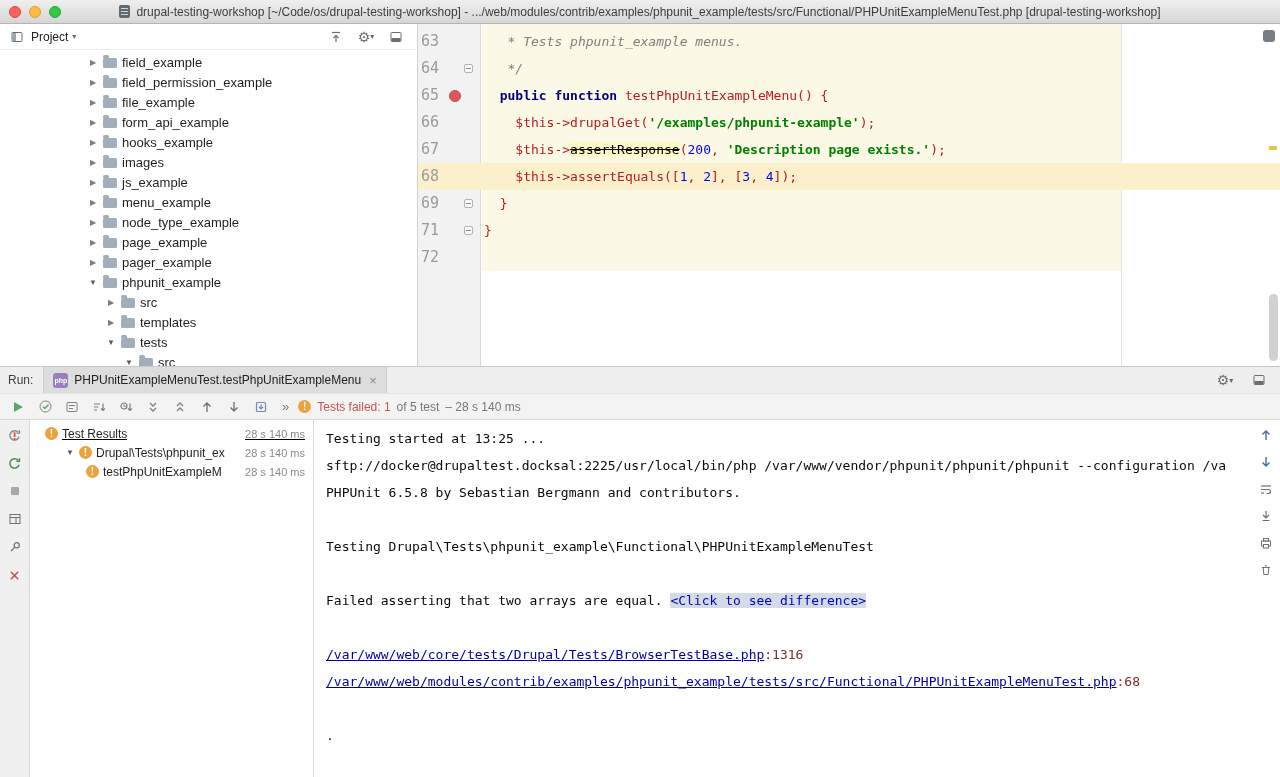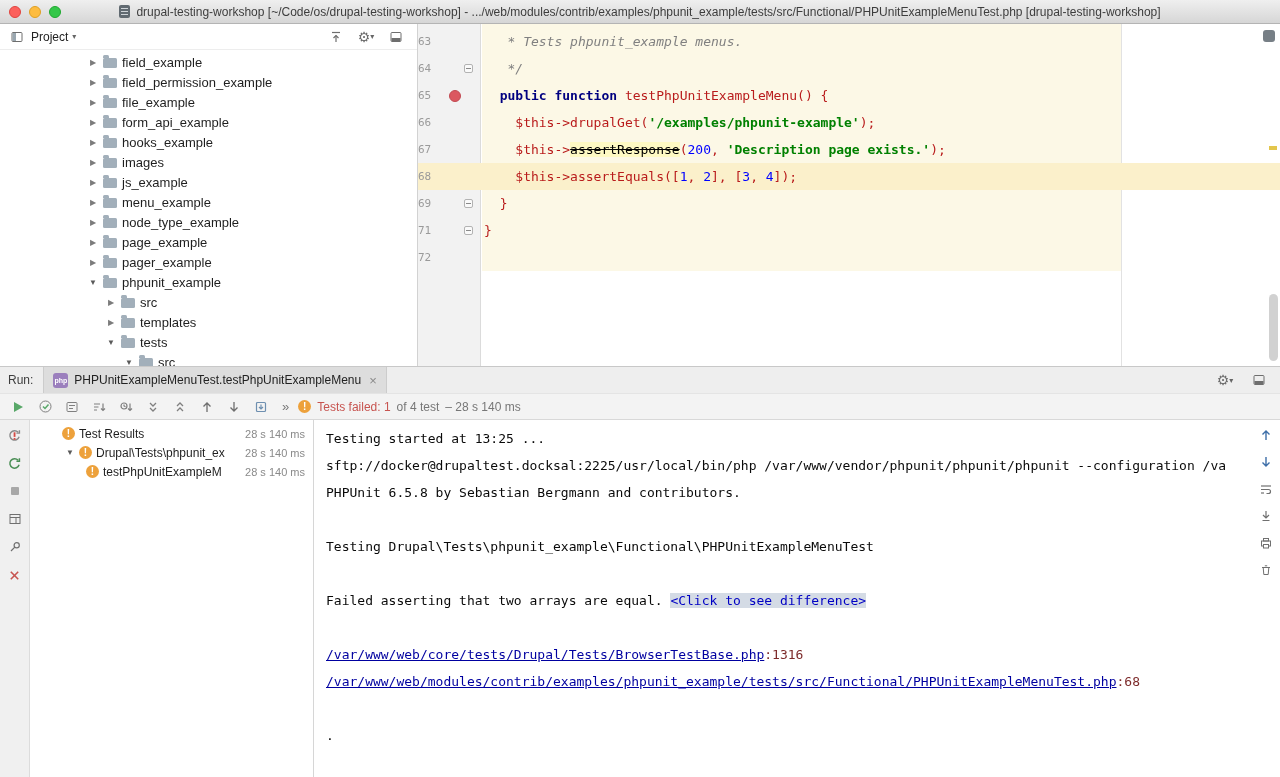--- a/index.html
+++ b/index.html
@@ -36,21 +36,21 @@
   .folder::before{content:"";position:absolute;top:-3px;left:0;width:6px;height:3px;background:#A2AFBA;border-radius:1.5px 1.5px 0 0}
 
   
   .editor{flex:1;position:relative;background:#fff;overflow:hidden}
   .ed-gutter-bg{position:absolute;left:0;top:0;bottom:0;width:63px;background:#F2F2F2;border-right:1px solid #DBDBDB;z-index:0}
   .ed-scope{position:absolute;left:64px;top:0;width:639px;height:247px;background:#FCF8E6;z-index:1}
   .ed-guide{position:absolute;left:703px;top:0;bottom:0;width:1px;background:#E2E2E2;z-index:2}
   .ed-lines{position:absolute;left:0;top:4px;right:0;z-index:3}
   .ed-row{height:27px;position:relative;font-family:"DejaVu Sans Mono",monospace;font-size:13px;line-height:27px;white-space:pre}
   .ed-row.hl{background:#FBF0CB}
-  .ed-num{position:absolute;left:0;width:24px;text-align:left;color:#9A9A9A;font-size:11px}
+  .ed-num{position:absolute;left:0;width:24px;text-align:center;color:#9A9A9A;font-size:15px}
   .gut-run{position:absolute;left:31px;top:8px;width:12px;height:12px;border-radius:50%;background:#DB5860;border:1px solid #C24A52}
   .gut-fold{position:absolute;left:46px;top:9px;width:9px;height:9px;border:1px solid #b3b3b3;background:#fafafa;border-radius:2px}
   .gut-fold::after{content:"";position:absolute;left:1px;right:1px;top:3px;height:1px;background:#8a8a8a}
   .ed-code{position:absolute;left:65px;right:0;padding-left:1px}
   .c-plain{color:#b91c1c}
   .c-comment{color:#808080;font-style:italic}
   .c-kw{color:#000080;font-weight:bold}
   .c-str{color:#008000;font-weight:bold}
   .c-num{color:#0000FF}
   .c-dep{color:#000;text-decoration:line-through;background:#fef9c3}
@@ -325,21 +325,21 @@
       <span class="tbi">
           <svg width="14" height="14" viewBox="0 0 14 14" fill="none" stroke="#6e8fb0" stroke-width="1.2">
             <rect x="2.5" y="2.5" width="9" height="9" rx="1"></rect>
             <path d="M7 4.5 V9 M5 7 L7 9 L9 7"></path>
           </svg>
         </span>
       <span class="more-chev">»</span>
       <div class="rp-status">
         <span class="ball"></span>
         <span class="st-failed">Tests failed: 1</span>
-        <span class="st-gray">of 4 test</span>
+        <span class="st-gray">of 5 test</span>
         <span class="st-gray">– 28 s 140 ms</span>
       </div>
     </div>
 
     <div class="rp-content">
       <div class="rp-lefticons">
         <span class="vicon">
             <svg width="15" height="15" viewBox="0 0 14 14" fill="none">
               <path d="M11.3 8.2 A4.4 4.4 0 1 1 10.4 4" stroke="#8a8a8a" stroke-width="1.3"></path>
               <path d="M11.6 2 V4.8 H8.8" stroke="#8a8a8a" stroke-width="1.3"></path>
@@ -371,21 +371,21 @@
             </svg>
           </span>
         <span class="vicon">
             <svg width="13" height="13" viewBox="0 0 14 14">
               <path d="M3 3 L11 11 M11 3 L3 11" stroke="#C75450" stroke-width="1.7"></path>
             </svg>
           </span>
       </div>
 
       <div class="rp-tree">
-          <div class="tt-row" style="padding-left: 32px;">
+          <div class="tt-row" style="padding-left: 15px; text-decoration: underline;">
             <span class="ball"></span>
             <span class="tt-label">Test Results</span>
             <span class="tt-dur">28 s 140 ms</span>
           </div>
           <div class="tt-row" style="padding-left: 35px;">
             <span class="tt-arrow">▼</span>
             <span class="ball"></span>
             <span class="tt-label">Drupal\Tests\phpunit_ex</span>
             <span class="tt-dur">28 s 140 ms</span>
           </div>

